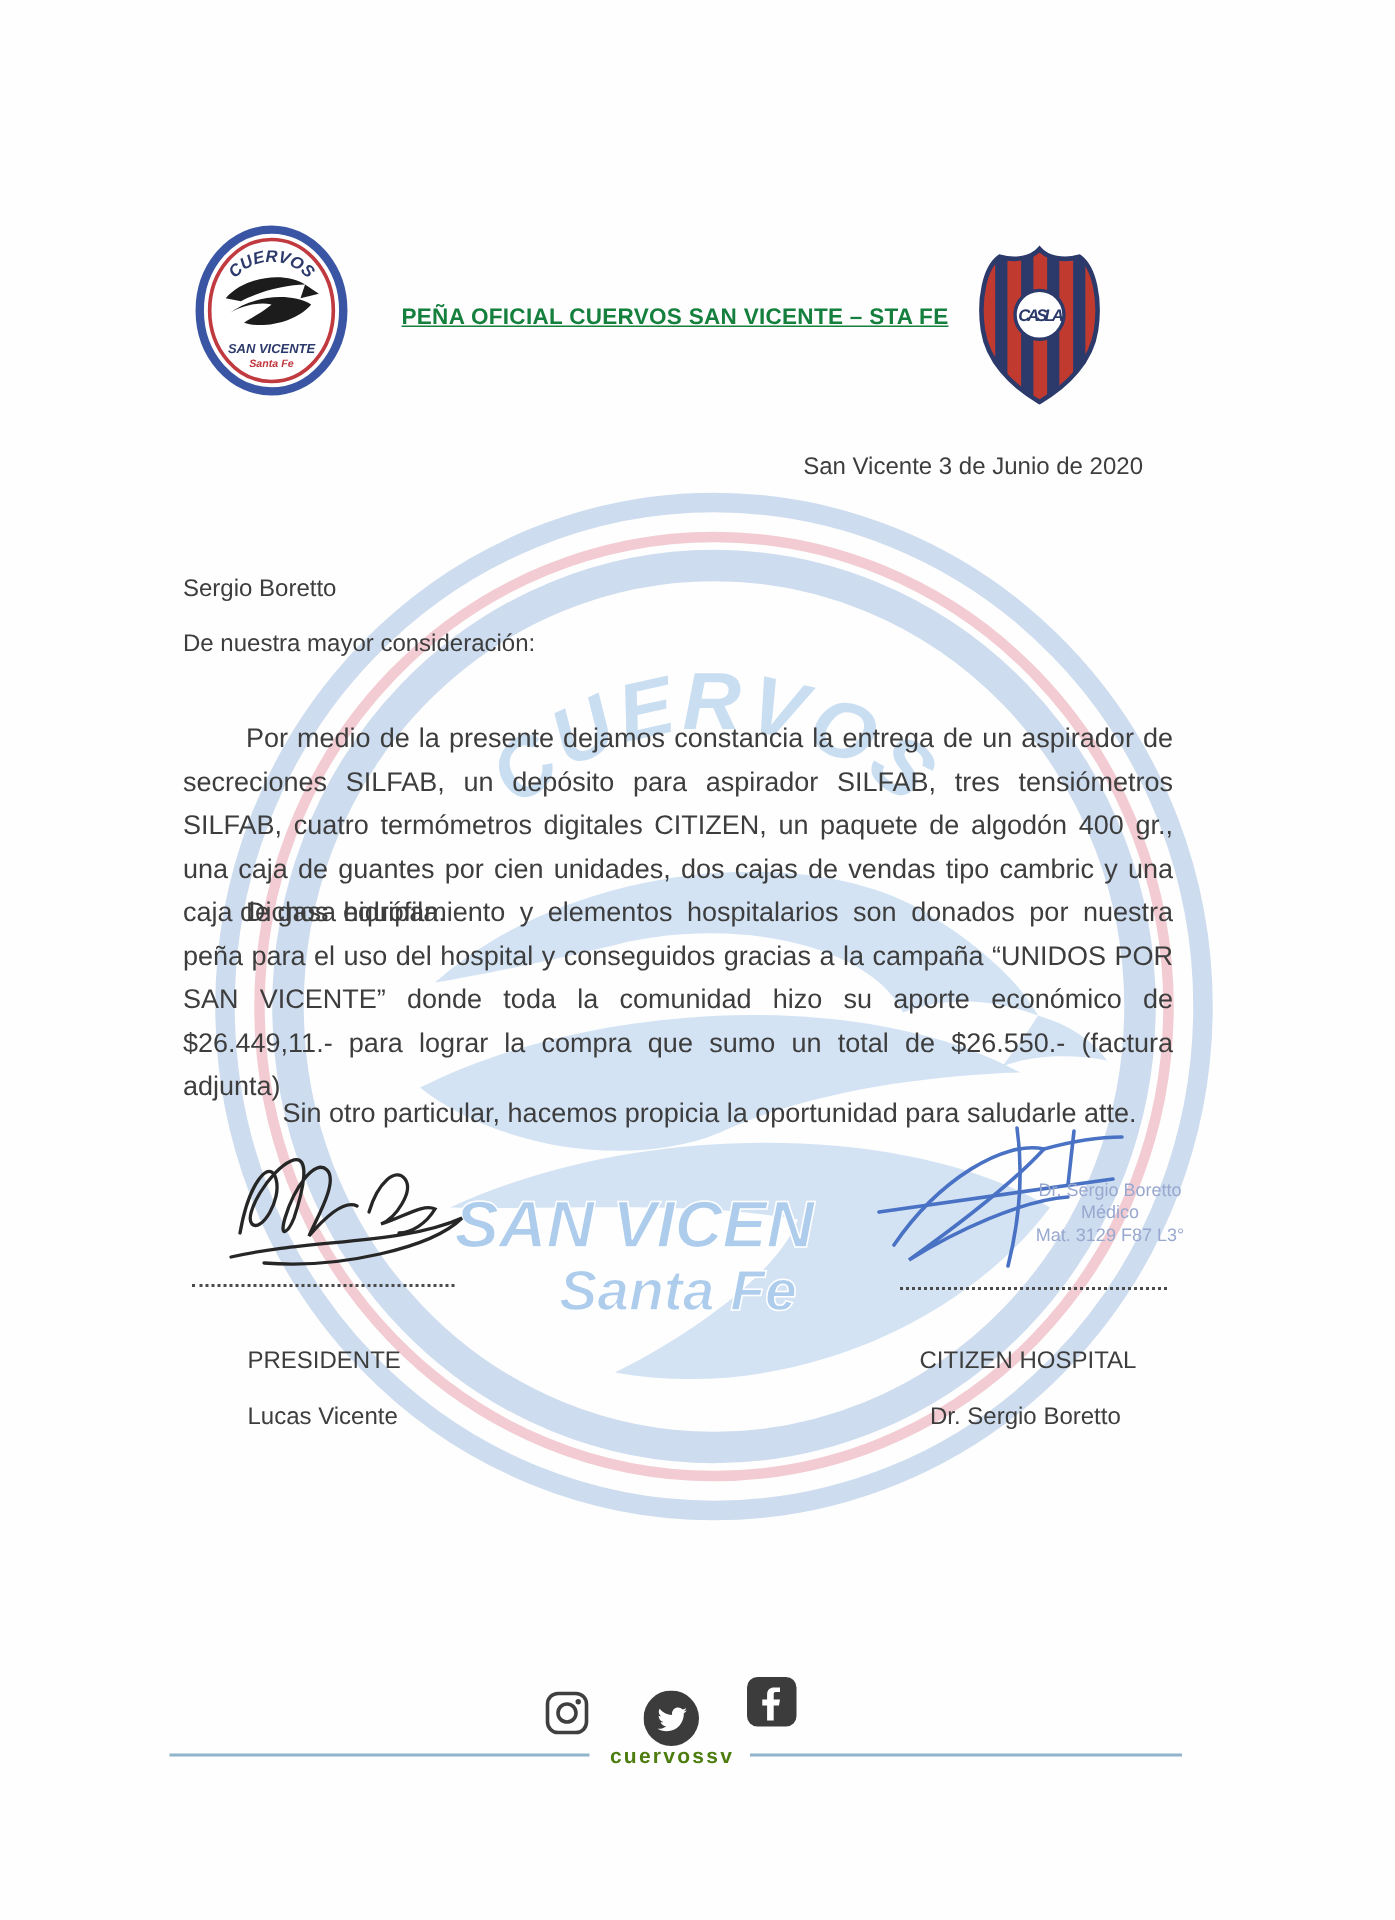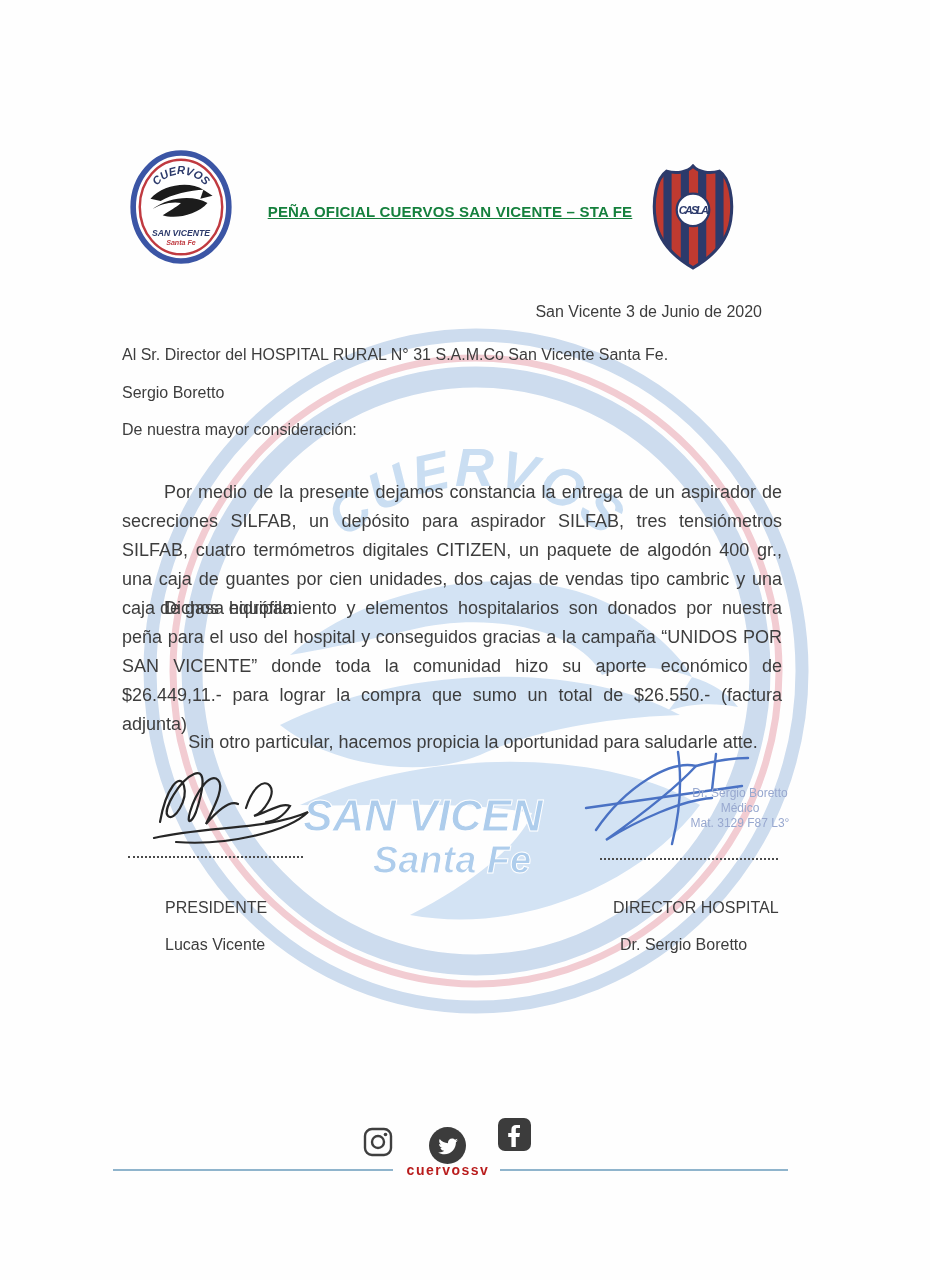--- a/index.html
+++ b/index.html
@@ -35,21 +35,21 @@
   .name-left{left:165px;top:936px;font-size:16px;}
   .name-right{left:620px;top:936px;font-size:16px;}
   
   .ig-icon{left:362px;top:1126px;width:32px;height:32px;}
   .tw-icon{left:429px;top:1127px;width:37px;height:37px;}
   .fb-icon{left:497px;top:1117px;width:35px;height:35px;}
   .foot-line{top:1169px;height:2px;background:#8fb4cc;}
   .fl-left{left:113px;width:280px;}
   .fl-right{left:500px;width:288px;}
   .handle{left:388px;top:1162px;width:120px;text-align:center;font-size:14px;font-weight:bold;
-          letter-spacing:1.5px;color:#b91c1c;}
+          letter-spacing:1.5px;color:#4d7c0f;}
 </style>
 </head>
 <body>
 
 <div class="page">
 
   <svg class="watermark" viewBox="0 0 672 692">
     <ellipse cx="336" cy="346" rx="326" ry="336" fill="none" stroke="#cddcee" stroke-width="13"></ellipse>
     <ellipse cx="336" cy="346" rx="303" ry="313" fill="none" stroke="#f2ccd2" stroke-width="7"></ellipse>
     <ellipse cx="336" cy="346" rx="284" ry="294" fill="none" stroke="#cddcee" stroke-width="21"></ellipse>
@@ -103,21 +103,20 @@
       <rect x="38" y="0" width="9" height="106" fill="#c03a30"></rect>
       <rect x="55" y="0" width="9" height="106" fill="#c03a30"></rect>
       <rect x="72" y="0" width="9" height="106" fill="#c03a30"></rect>
     </g>
     <path d="M42,3 C47,9 58,11 68,8 C78,15 82,36 79,56 C76,76 61,92 42,103 C23,92 8,76 5,56 C2,36 6,15 16,8 C26,11 37,9 42,3 Z" fill="none" stroke="#2c3a6b" stroke-width="3"></path>
     <circle cx="42" cy="46" r="16" fill="#ffffff" stroke="#2c3a6b" stroke-width="2.2"></circle>
     <text x="42" y="50" text-anchor="middle" font-family="Liberation Sans, sans-serif" font-size="11" font-weight="bold" font-style="italic" fill="#2c3a6b" letter-spacing="-2">CASLA</text>
   </svg>
 
   <div class="abs date-line">San Vicente 3 de Junio de 2020</div>
-  <div class="abs recipient-line">Al Sr. Director del HOSPITAL RURAL N° 31 S.A.M.Co San Vicente Santa Fe.</div>
   <div class="abs recipient-name">Sergio Boretto</div>
   <div class="abs salutation">De nuestra mayor consideración:</div>
   <p class="abs para p1">Por medio de la presente dejamos constancia la entrega de un aspirador de secreciones SILFAB, un depósito para aspirador SILFAB, tres tensiómetros SILFAB, cuatro termómetros digitales CITIZEN, un paquete de algodón 400 gr., una caja de guantes por cien unidades, dos cajas de vendas tipo cambric y una caja de gasa hidrófila.</p>
   <p class="abs para p2">Dichos equipamiento y elementos hospitalarios son donados por nuestra peña para el uso del hospital y conseguidos gracias a la campaña “UNIDOS POR SAN VICENTE” donde toda la comunidad hizo su aporte económico de $26.449,11.- para lograr la compra que sumo un total de $26.550.- (factura adjunta)</p>
   <p class="abs para p3">Sin otro particular, hacemos propicia la oportunidad para saludarle atte.</p>
 
   <svg class="abs sig-left-svg" viewBox="0 0 172 96" fill="none" stroke="#262626" stroke-width="2.2" stroke-linecap="round">
     <path d="M14,62 C20,28 34,12 38,26 C42,40 28,62 22,56 C16,50 34,20 48,14 C62,8 56,34 50,52 C46,62 40,66 44,52 C50,32 64,12 72,20 C80,28 64,54 60,64 C72,50 84,40 92,44"></path>
     <path d="M100,48 C106,28 118,18 124,26 C130,34 118,52 108,56 C122,52 136,42 144,46 C138,56 128,62 120,62"></path>
     <path d="M8,78 C60,66 122,70 162,52 C142,72 80,86 30,82"></path>
@@ -132,21 +131,21 @@
     <path d="M138,8 L134,44"></path>
   </svg>
   <div class="abs stamp">
     <div class="s1">Dr. Sergio Boretto</div>
     <div class="s2">Médico</div>
     <div class="s3">Mat. 3129 F87 L3°</div>
   </div>
   <div class="abs dotline dot-right"></div>
 
   <div class="abs role-left">PRESIDENTE</div>
-  <div class="abs role-right">DIRECTOR HOSPITAL</div>
+  <div class="abs role-right">CITIZEN HOSPITAL</div>
   <div class="abs name-left">Lucas Vicente</div>
   <div class="abs name-right">Dr. Sergio Boretto</div>
 
   <svg class="abs ig-icon" viewBox="0 0 32 32" fill="none" stroke="#3f3f3f" stroke-width="2.4">
     <rect x="3" y="3" width="26" height="26" rx="7"></rect>
     <circle cx="16" cy="16" r="6"></circle>
     <circle cx="23.5" cy="8.5" r="1.8" fill="#3f3f3f" stroke="none"></circle>
   </svg>
 
   <svg class="abs tw-icon" viewBox="0 0 37 37">

